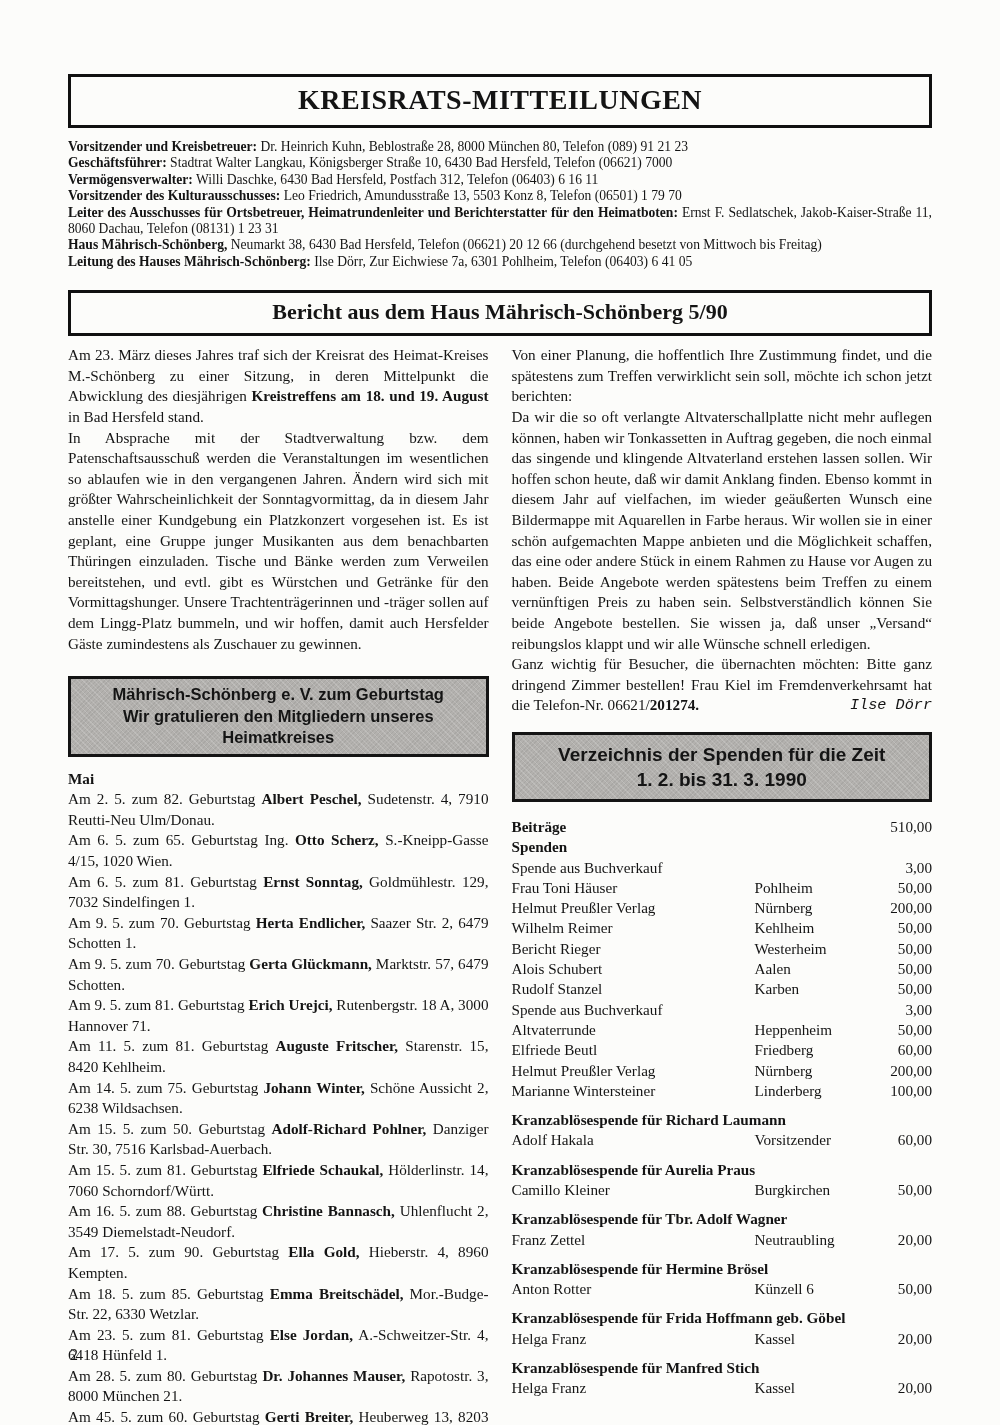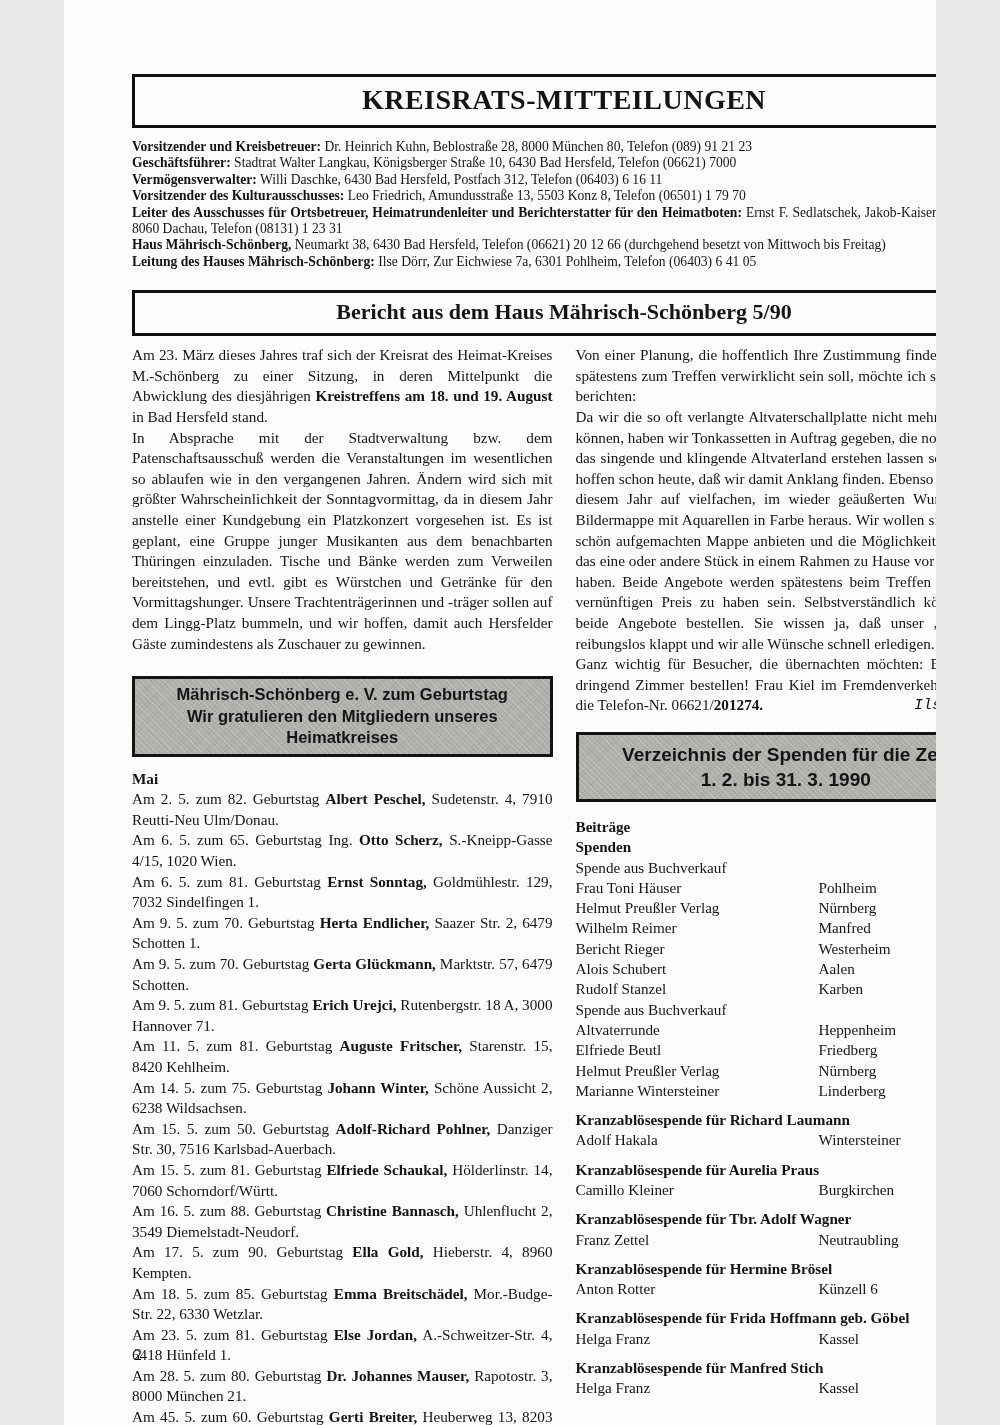--- a/index.html
+++ b/index.html
@@ -1,19 +1,19 @@
 <!DOCTYPE html>
 <html><head>
 <meta charset="utf-8">
 <style>
   html,body{margin:0;padding:0;}
   body{background:#e8e8e6;}
   .page{
     position:relative;
-    width:872px;height:1425px;
+    width:1000px;height:1425px;
     margin:0 auto;
     background:#fcfcfa;
     color:#141414;
     font-family:"Liberation Serif", serif;
     overflow:hidden;
   }
   .content{position:absolute;left:68px;top:0;width:864px;}
   .box{border:3px solid #101010;text-align:center;background:#fcfcfa;}
   .title-box{margin-top:74px;padding:7px 0 9px;}
   .title-box h1{margin:0;font-size:28px;font-weight:bold;letter-spacing:.5px;}
@@ -137,21 +137,21 @@
               <span class="d-place">Pohlheim</span>
               <span class="d-amount">50,00</span>
             </div>
             <div class="don-row">
               <span class="d-name">Helmut Preußler Verlag</span>
               <span class="d-place">Nürnberg</span>
               <span class="d-amount">200,00</span>
             </div>
             <div class="don-row">
               <span class="d-name">Wilhelm Reimer</span>
-              <span class="d-place">Manfred</span>
+              <span class="d-place">Kehlheim</span>
               <span class="d-amount">50,00</span>
             </div>
             <div class="don-row">
               <span class="d-name">Bericht Rieger</span>
               <span class="d-place">Westerheim</span>
               <span class="d-amount">50,00</span>
             </div>
             <div class="don-row">
               <span class="d-name">Alois Schubert</span>
               <span class="d-place">Aalen</span>
@@ -186,21 +186,21 @@
               <span class="d-name">Marianne Wintersteiner</span>
               <span class="d-place">Linderberg</span>
               <span class="d-amount">100,00</span>
             </div>
           </div>
         <div id="kranz-sections">
             <div class="kranz-sec">
               <div class="k-title">Kranzablösespende für Richard Laumann</div>
               <div class="don-row">
                 <span class="d-name">Adolf Hakala</span>
-                <span class="d-place">Wintersteiner</span>
+                <span class="d-place">Vorsitzender</span>
                 <span class="d-amount">60,00</span>
               </div>
             </div>
             <div class="kranz-sec">
               <div class="k-title">Kranzablösespende für Aurelia Praus</div>
               <div class="don-row">
                 <span class="d-name">Camillo Kleiner</span>
                 <span class="d-place">Burgkirchen</span>
                 <span class="d-amount">50,00</span>
               </div>

